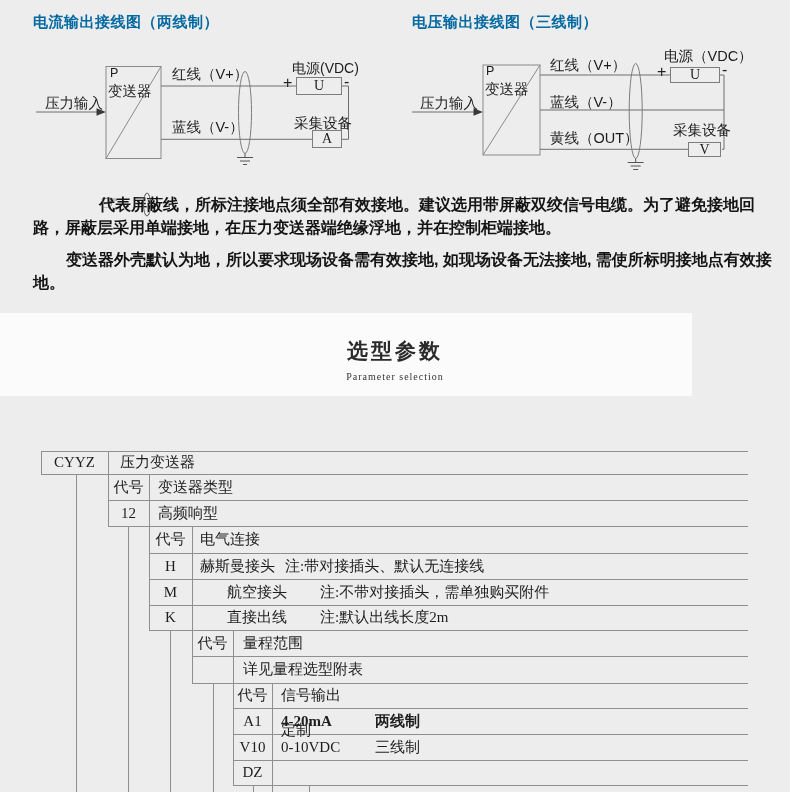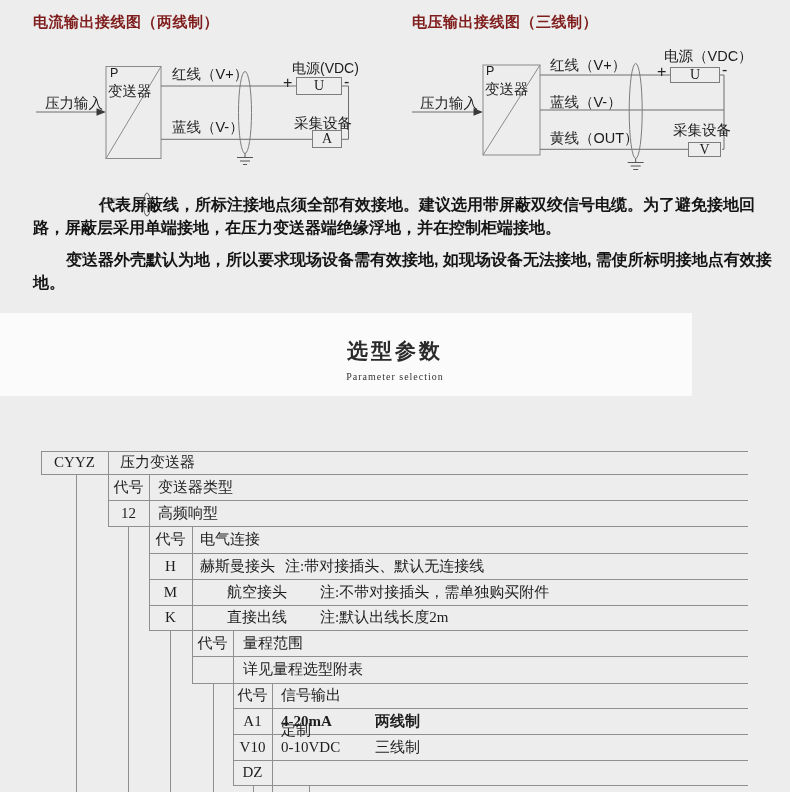--- a/index.html
+++ b/index.html
@@ -6,21 +6,21 @@
   html,body { margin:0; padding:0; }
   body {
     width:790px; height:792px; overflow:hidden;
     background:#ededed;
     font-family:"Liberation Sans", sans-serif;
     color:#1c1c1c;
     position:relative;
   }
   .abs { position:absolute; }
   
-  .dg-title { font-size:15px; font-weight:bold; color:#7f1d1d; letter-spacing:0.5px; }
+  .dg-title { font-size:15px; font-weight:bold; color:#0369a1; letter-spacing:0.5px; }
   .dg-label { font-size:14.5px; color:#1c1c1c; white-space:nowrap; }
   .dg-small { font-size:12.5px; }
   .term-box {
     border:1px solid #7d7d7d; text-align:center;
     font-size:14px; color:#1c1c1c;
     font-family:"Liberation Serif", serif;
   }
   .sign { font-size:16px; color:#222; line-height:12px; }
   
   .note {

